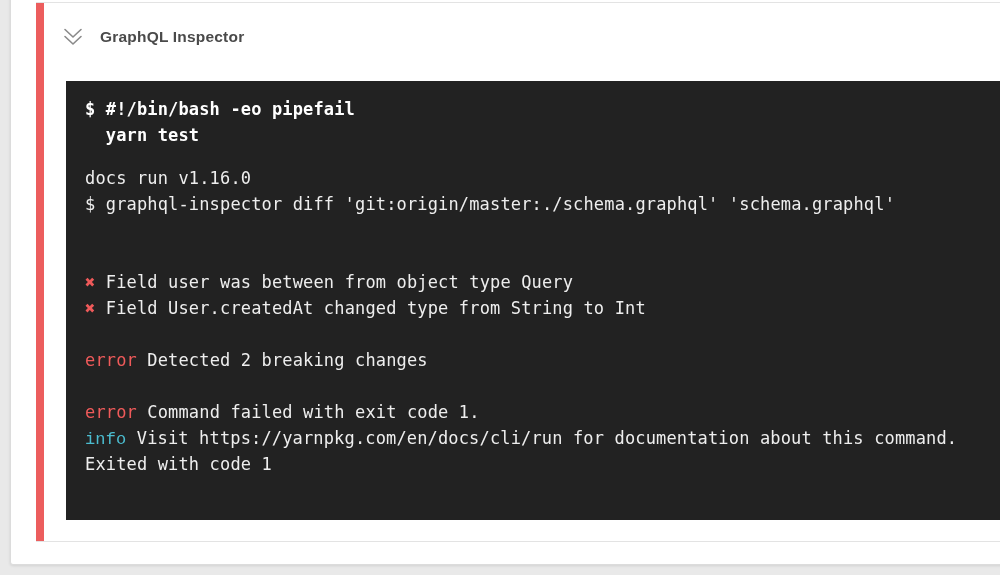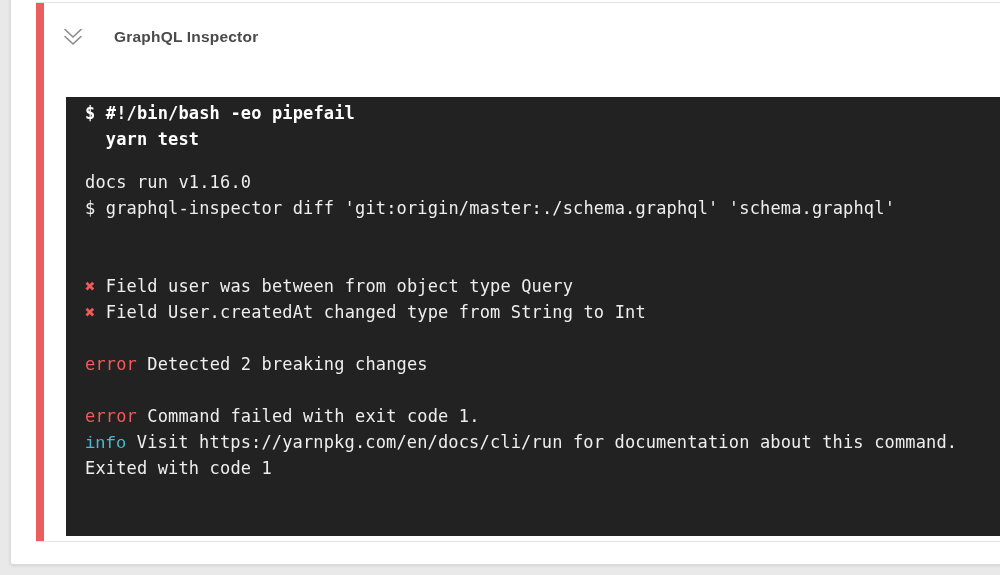--- a/index.html
+++ b/index.html
@@ -54,21 +54,21 @@
     height: 539px;
     background: var(--stripe-red, #ec5d5d);
   }
   .step-header {
     position: absolute;
     left: 60px;
     top: 22px;
     height: 30px;
     display: flex;
     align-items: center;
-    gap: 28px;
+    gap: 14px;
     cursor: pointer;
     padding-right: 12px;
   }
   .chevron-icon {
     width: 26px;
     height: 26px;
     display: block;
   }
   .step-title {
     font-size: 15.5px;
@@ -78,27 +78,26 @@
     white-space: nowrap;
   }
   .terminal {
     position: absolute;
     left: 66px;
     top: 81px;
     right: 0;
     height: 439px;
     background: var(--terminal-bg, #222);
     box-sizing: border-box;
-    padding: 3px 0 0 19px;
+    padding: 15px 0 0 19px;
     font-family: "DejaVu Sans Mono", "Liberation Mono", monospace;
     font-size: 17px;
     letter-spacing: 0.15px;
     color: var(--terminal-text, #eee);
     overflow: hidden;
-    margin-top: 16px;
   }
   .t-line {
     height: 26px;
     line-height: 26px;
     white-space: pre;
   }
   .cmd-block .t-line {
     font-weight: bold;
     color: var(--command-text, #fff);
   }

